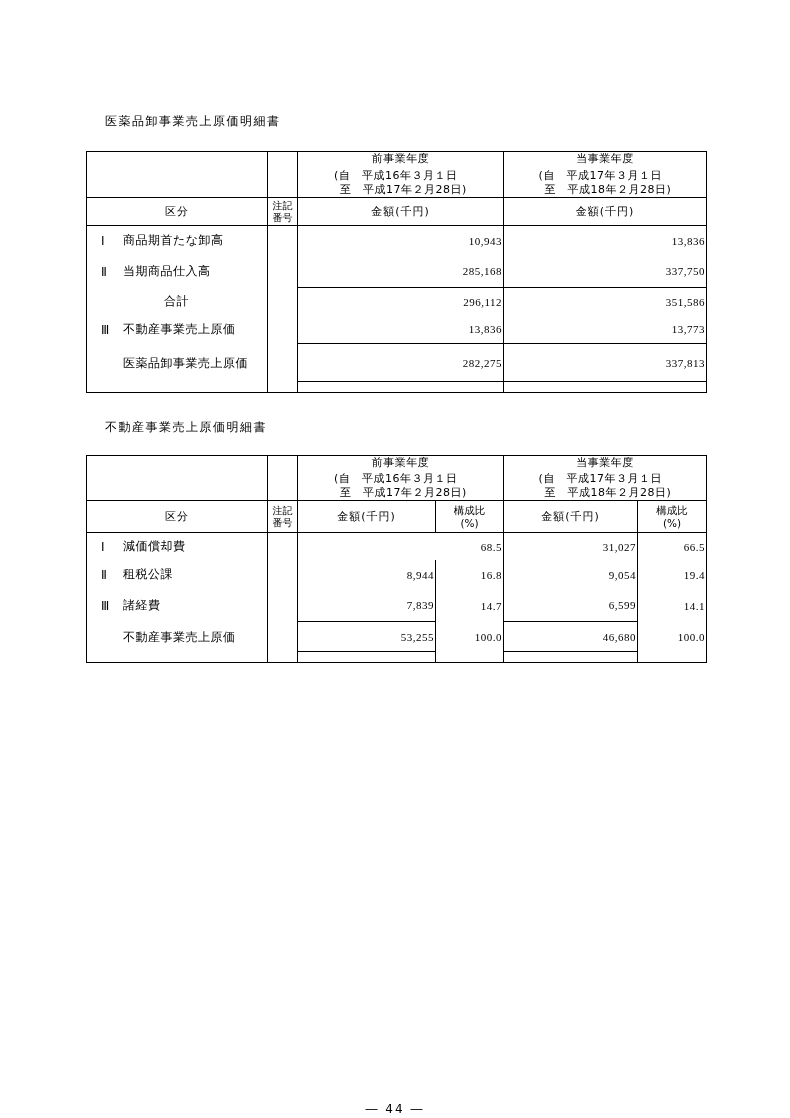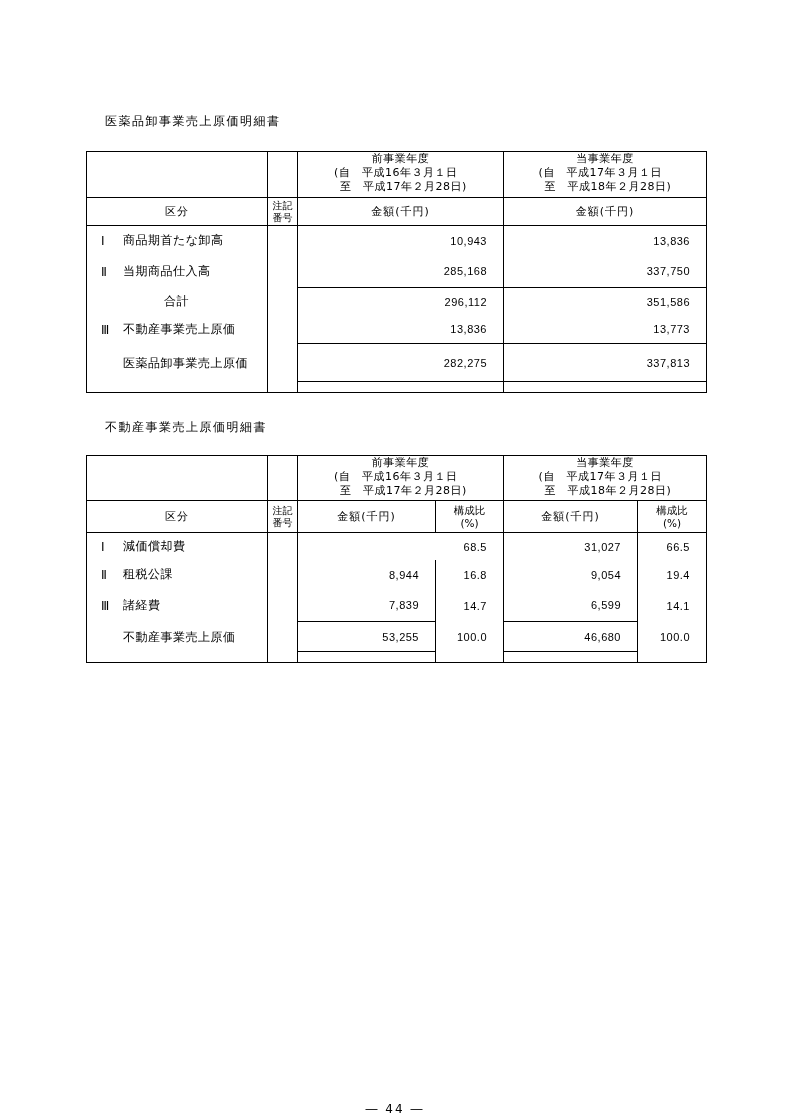--- a/index.html
+++ b/index.html
@@ -16,39 +16,39 @@
     display:flex; flex-direction:column;
   }
   .row { display:flex; box-sizing:border-box; flex-shrink:0; }
   .cell { box-sizing:border-box; flex-shrink:0; overflow:hidden; }
   .cr { border-right:1px solid #000; }
   .bb { border-bottom:1px solid #000; }
   .flex1 { flex:1 1 auto; }
 
   
   .period {
-    display:flex; flex-direction:column; justify-content:flex-start; align-items:center;
+    display:flex; flex-direction:column; justify-content:space-between; align-items:center;
     font-size:11px; line-height:14px; letter-spacing:0.5px;
   }
   .pdates { text-align:left; }
   .pto { padding-left:6px; }
   .hc {
     display:flex; flex-direction:column; justify-content:center; align-items:center;
     font-size:11px; letter-spacing:1px; text-align:right;
   }
   .note-h { font-size:10px; line-height:12px; letter-spacing:0; }
   .ratio-h { font-size:10.5px; line-height:13px; letter-spacing:0; }
 
   
   .label-cell { display:flex; align-items:center; font-size:12px; letter-spacing:0.5px; white-space:nowrap; }
   .roman { display:inline-block; width:36px; padding-left:14px; box-sizing:border-box; font-size:12px; }
   .lbl-subtotal { padding-left:41px; }
   .val-cell {
-    display:flex; align-items:center; justify-content:flex-end; padding-right:16px;
-    font-family:Liberation Sans, sans-serif; font-size:11px; letter-spacing:0.5px;
+    display:flex; align-items:center; justify-content:flex-end; padding-right:1px;
+    font-family:Liberation Serif, serif; font-size:11px; letter-spacing:0.5px;
   }
   .footer {
     position:absolute; left:0; right:0; top:1102px; text-align:center;
     font-size:12px; letter-spacing:2px;
   }
 </style>
 </head>
 <body>
 
 <div class="title" style="top:113px">医薬品卸事業売上原価明細書</div>

